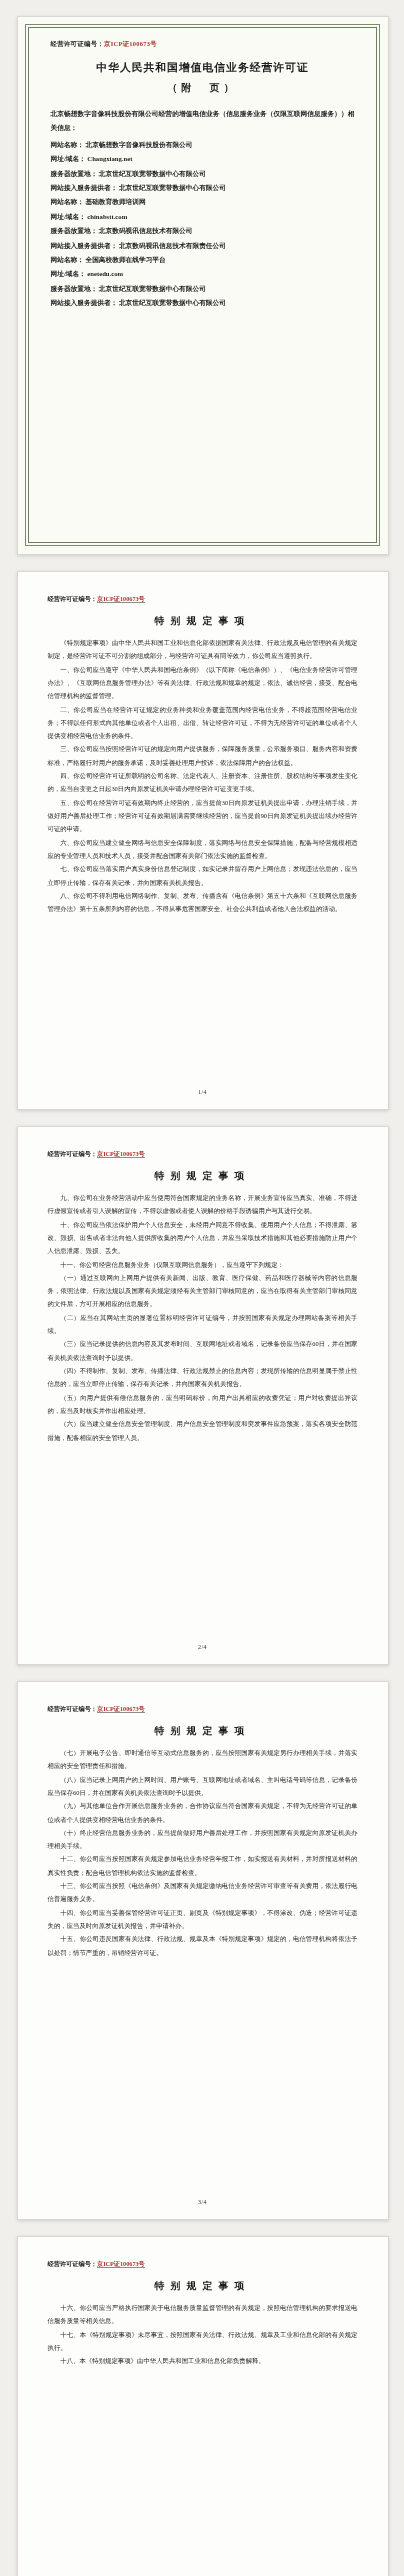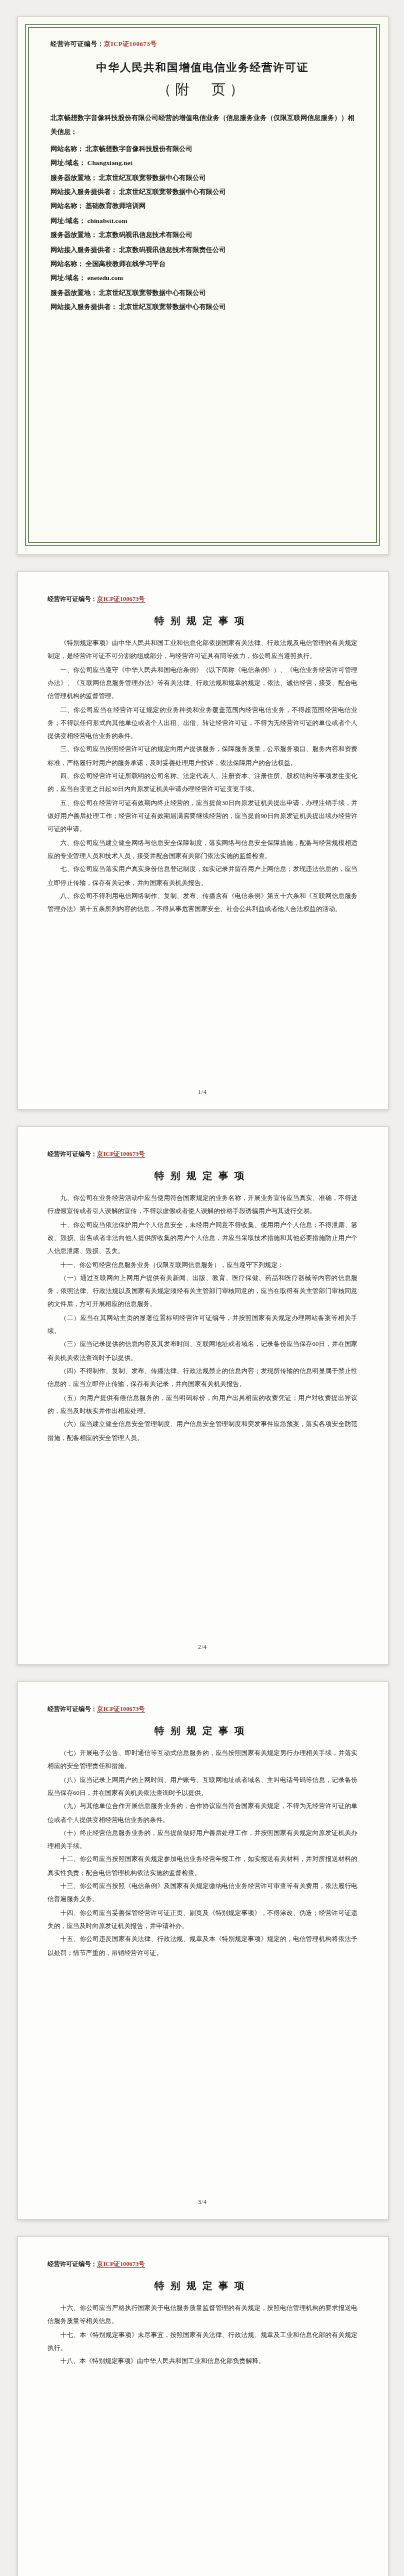--- a/index.html
+++ b/index.html
@@ -19,21 +19,21 @@
     position:relative;
   }
   
   .page.cert { background:#fafbf4; }
   .cert-frame { position:absolute; inset:7.7px; border:0.5px solid #7c8a6e; padding:2.1px; pointer-events:none; }
   .cert-frame-inner { width:100%; height:100%; border:1.5px solid #6f7d5f; }
   .cert-content { position:relative; z-index:1; padding:23px 33px 0; }
   .cert-header { font-size:6.4px; font-weight:bold; letter-spacing:0.3px; }
   .lic-num { color:#a8352a; }
   .cert-title { text-align:center; font-size:10.8px; font-weight:bold; letter-spacing:1px; margin-top:12.4px; }
-  .cert-sub { text-align:center; font-size:14px; font-weight:normal; letter-spacing:4.1px; margin-top:6.2px; }
+  .cert-sub { text-align:center; font-size:10px; font-weight:bold; letter-spacing:4.1px; margin-top:6.2px; }
   .cert-intro { font-size:6.7px; line-height:1.95; margin-top:12.4px; font-weight:600; text-align:justify; }
   .cert-fields { margin-top:4.1px; }
   .field-row { font-size:6.7px; line-height:2.15; font-weight:600; }
   .field-label { margin-right:1.5px; }
   
   .page.prov { padding:23px 30px 0; }
   .prov-header { font-size:6.2px; font-weight:bold; }
   .prov-header .lic-num { border-bottom:0.5px solid #8d8d8d; padding-bottom:0.5px; }
   .prov-title { text-align:center; font-size:9.8px; font-weight:bold; letter-spacing:6.2px; margin:11.3px 0 8.2px;font-family:Liberation Mono, monospace; }
   .prov-body p { font-size:6.4px; line-height:2.08; text-align:justify; text-indent:2em; color:#222; }

